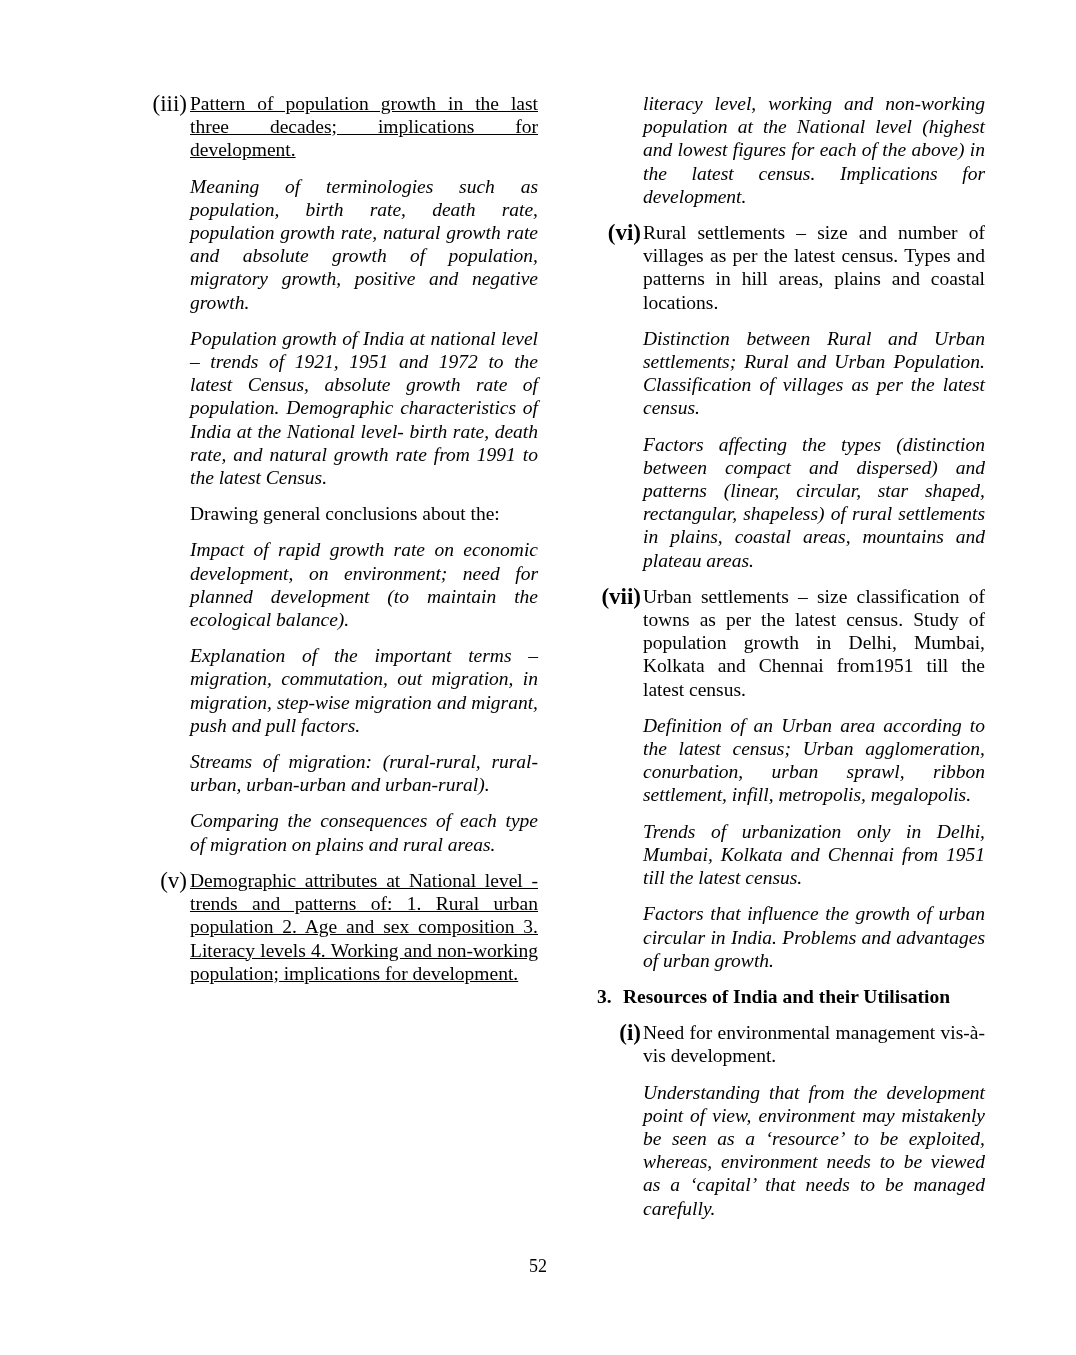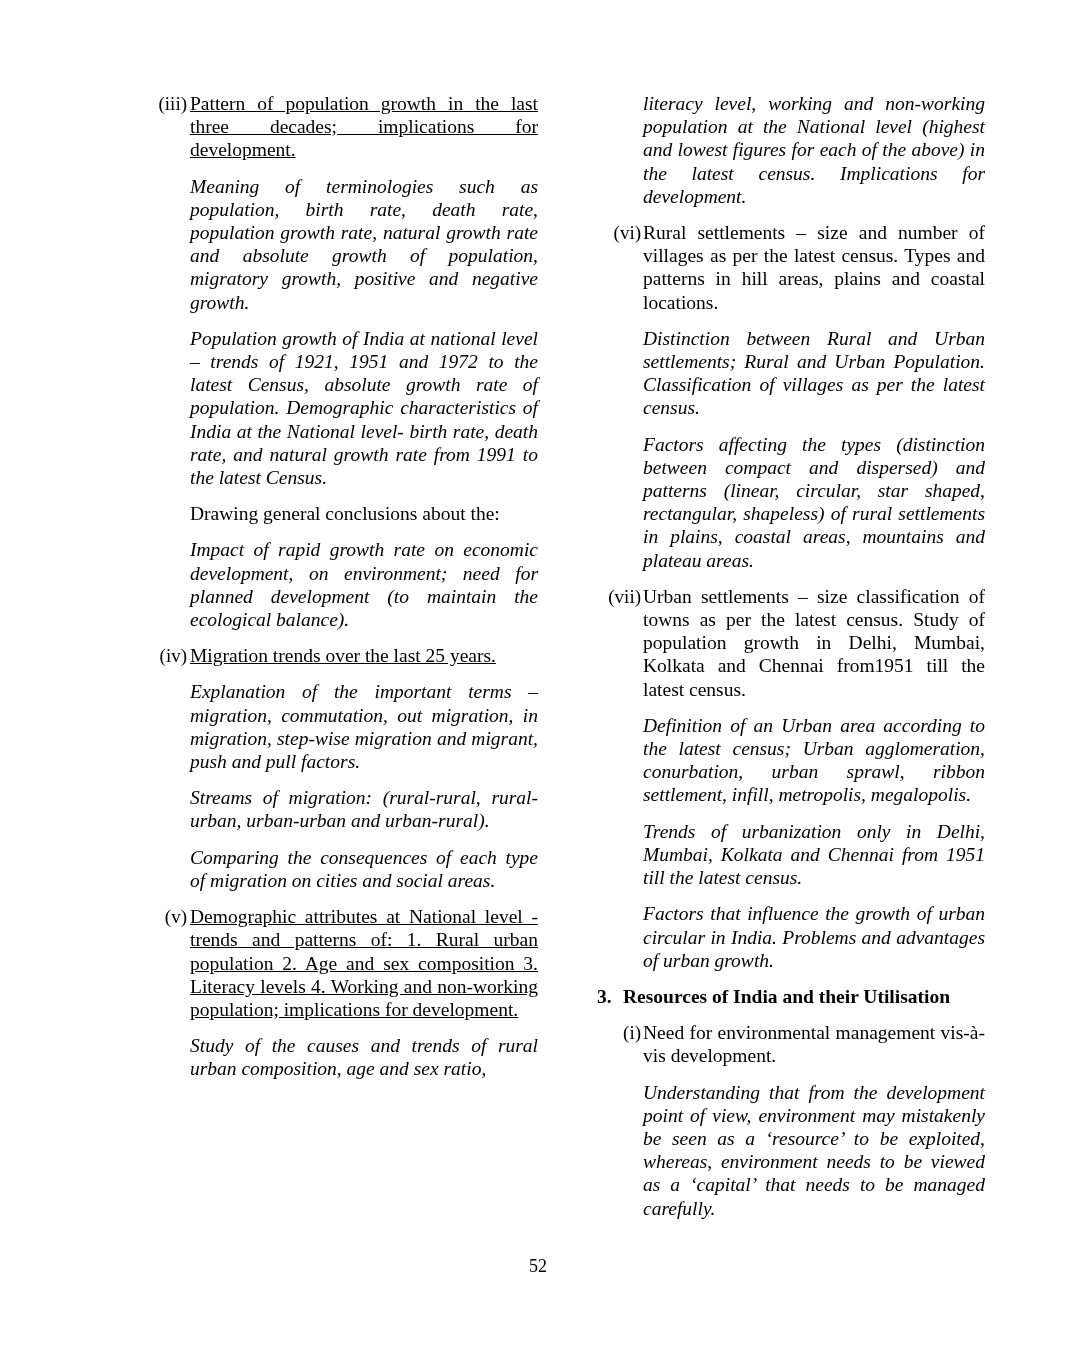--- a/index.html
+++ b/index.html
@@ -44,39 +44,39 @@
   
   .item {
     display: flex;
     flex-direction: row;
     align-items: flex-start;
     margin: 0 0 13px 0;
   }
   .item-marker {
     flex: 0 0 auto;
     text-align: right;
-    font-size: 19px;
+    font-size: 23px;
     line-height: 23.2px;
     white-space: nowrap;
   }
   .item-body {
     flex: 1 1 auto;
     text-align: justify;
     text-justify: inter-word;
     font-size: 19.5px;
     line-height: 23.2px;
     hyphens: none;
   }
 
   
   .col-left .item-marker { width: 37px; }
   .col-left .item-body   { padding-left: 3px; text-decoration: underline; }
 
   
-  .col-right .item-marker { width: 44px; }
+  .col-right .item-marker { width: 44px; font-weight: bold; }
   .col-right .item-body   { padding-left: 2px; }
 
   
   .para {
     text-align: justify;
     text-justify: inter-word;
     font-size: 19.5px;
     line-height: 23.2px;
     margin: 0 0 13px 0;
   }
@@ -138,39 +138,34 @@
       </div>
 
       <div class="para italic indent">Meaning of terminologies such as population, birth rate, death rate, population growth rate, natural growth rate and absolute growth of population, migratory growth, positive and negative growth.</div>
 
       <div class="para italic indent">Population growth of India at national level – trends of 1921, 1951 and 1972 to the latest Census, absolute growth rate of population. Demographic characteristics of India at the National level- birth rate, death rate, and natural growth rate from 1991 to the latest Census.</div>
 
       <div class="para indent">Drawing general conclusions about the:</div>
 
       <div class="para italic indent">Impact of rapid growth rate on economic development, on environment; need for planned development (to maintain the ecological balance).</div>
 
-      <div class="item">
-        <span class="item-marker">(iv)</span>
-        <span class="item-body">Migration trends over the last 25 years.</span>
-      </div>
 
       <div class="para italic indent">Explanation of the important terms – migration, commutation, out migration, in migration, step-wise migration and migrant, push and pull factors.</div>
 
 
       <div class="para italic indent">Streams of migration: (rural-rural, rural-urban, urban-urban and urban-rural).</div>
 
 
-      <div class="para italic indent">Comparing the consequences of each type of migration on cities and social areas.</div>
+      <div class="para italic indent">Comparing the consequences of each type of migration on plains and rural areas.</div>
 
       <div class="item">
         <span class="item-marker">(v)</span>
         <span class="item-body">Demographic attributes at National level - trends and patterns of:  1. Rural urban population 2. Age and sex composition 3. Literacy levels 4. Working and non-working population; implications for development.</span>
       </div>
 
-      <div class="para italic indent">Study of the causes and trends of rural urban composition, age and sex ratio,</div>
 
     </div>
 
     <div class="col col-right">
 
       <div class="para italic indent">literacy level, working and non-working population at the National level (highest and lowest figures for each of the above) in the latest census. Implications for development.</div>
 
       <div class="item">
         <span class="item-marker">(vi)</span>
         <span class="item-body">Rural settlements – size and number of villages as per the latest census. Types and patterns in hill areas, plains and coastal locations.</span>

